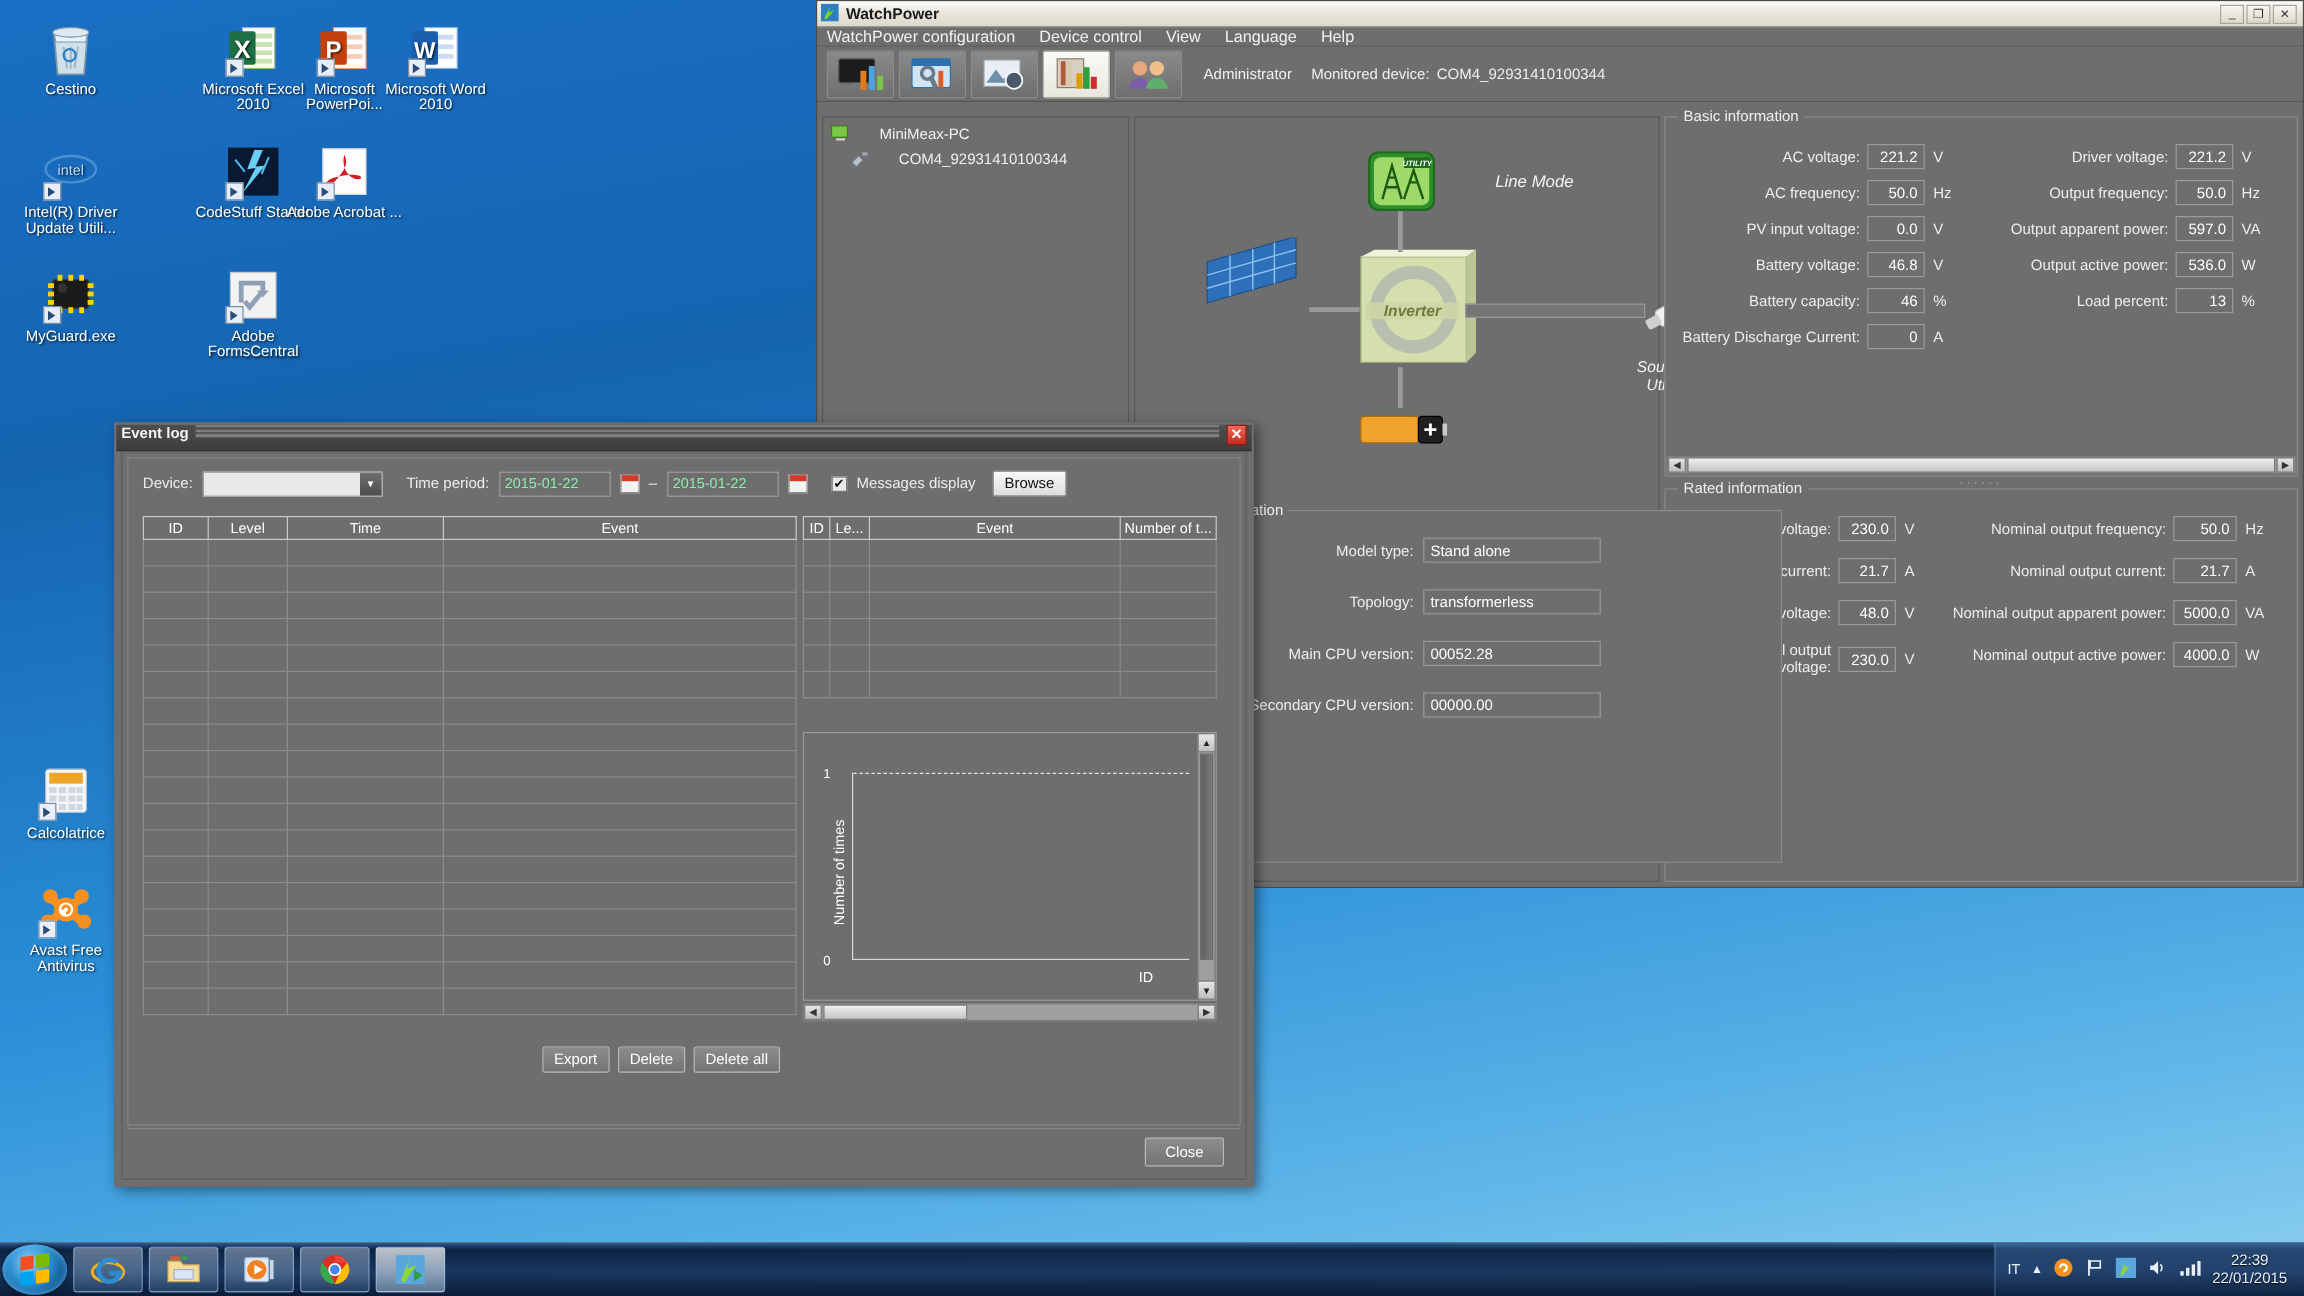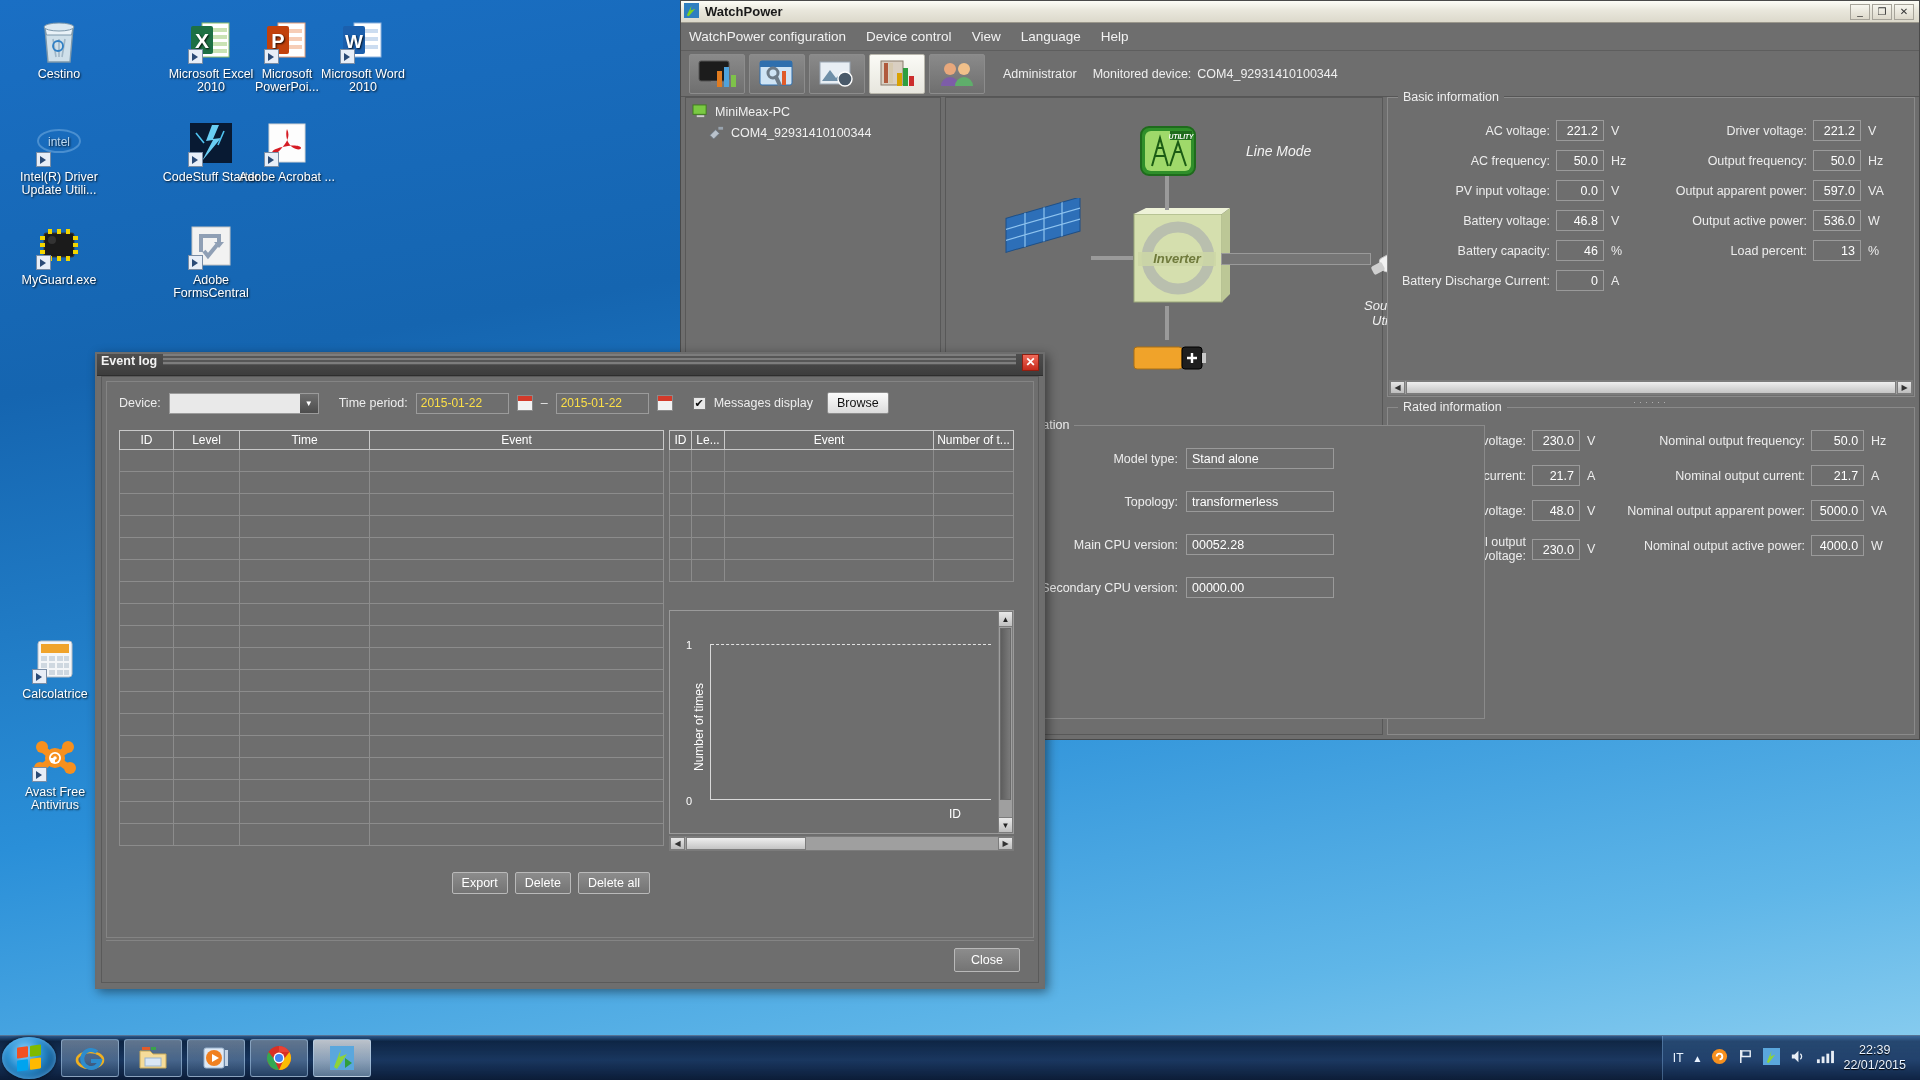--- a/index.html
+++ b/index.html
@@ -44,34 +44,34 @@
 
   
   #wp { position:absolute; left:680px; top:0px; width:1240px; height:740px;
         background:#6e6e6e; border:1px solid #4a4a4a; }
   #wp-title { height:22px; background:linear-gradient(180deg,#fdfdf7,#e9e7dc 45%,#dcd9cb);
         border-bottom:1px solid #9a978c; display:flex; align-items:center; padding:0 3px; }
   #wp-title .t { font-size:13px; font-weight:bold; color:#1a1a1a; margin-left:6px; }
   .titlebtns { margin-left:auto; display:flex; gap:2px; padding-right:2px; }
   .tb { width:20px;height:16px; border:1px solid #a7a49a; background:linear-gradient(180deg,#f7f6ef,#ddd9cb);
         font-size:10px; color:#333; display:flex;align-items:center;justify-content:center; }
-  #wp-menu { height:28px; background:#6e6e6e; display:flex; align-items:center; padding-left:8px;
+  #wp-menu { height:16px; background:#6e6e6e; display:flex; align-items:center; padding-left:8px;
         gap:20px; color:#f2f2f2; font-size:13.5px; border-bottom:1px solid #5e5e5e; }
   #wp-menu span { cursor:default; }
   #wp-toolbar { height:46px; background:#6e6e6e; display:flex; align-items:center; padding-left:8px;
         border-bottom:1px solid #565656; }
   .tool { width:56px;height:40px; margin-right:4px; border:1px solid #8c8c8c;
         background:linear-gradient(180deg,#8a8a8a,#6f6f6f); display:flex;align-items:center;justify-content:center;
         border-radius:2px; position:relative; }
   .tool.sel { background:linear-gradient(180deg,#fbfbf6,#e7e6de); border-color:#b9b7ad; }
   #wp-user { color:#efefef; font-size:12.5px; margin-left:14px; }
   #wp-body { position:absolute; left:0; top:92px; right:0; bottom:0; display:flex; }
   #wp-tree { width:256px; background:#6e6e6e; border:1px solid #585858; margin:4px; padding:6px 6px 0 6px;
              color:#f0f0f0; font-size:12.5px; }
-  .tnode { display:flex; align-items:center; gap:6px; margin-bottom:6px; }
+  .tnode { display:flex; align-items:center; gap:24px; margin-bottom:6px; }
   .tchild { margin-left:16px; }
   #wp-center { flex:1; border:1px solid #585858; margin:4px 0 4px 0; background:#6e6e6e; position:relative;font-style:italic; }
   #wp-right { width:528px; margin:4px; display:flex; flex-direction:column; }
 
   .group { border:1px solid #8a8a8a; position:relative; background:#6e6e6e; }
   .group > .gtitle { position:absolute; top:-8px; left:10px; background:#6e6e6e; padding:0 5px;
         color:#efefef; font-size:12.5px; }
   .row { display:flex; align-items:center; margin-bottom:9px; }
   .lbl { color:#ededed; font-size:12.5px; text-align:right; }
   .fld { background:#6e6e6e; border:1px solid #9a9a9a; color:#fff; font-size:12.5px;
@@ -93,21 +93,21 @@
      background:repeating-linear-gradient(180deg,#7d7d7d 0 2px,#565656 2px 4px); }
   #dlg-close { width:17px;height:17px; background:linear-gradient(180deg,#f06a5a,#c62b1c);
      border:1px solid #8e1f12; color:#fff; font-size:12px; font-weight:bold; line-height:15px; text-align:center; }
   #dlg-body { position:absolute; top:22px; left:4px; right:4px; bottom:4px; background:#6e6e6e;
      border:1px solid #5a5a5a; }
   .dlg-inner { position:absolute; left:4px; right:4px; top:4px; bottom:44px; border:1px solid #848484; }
   .ctlrow { display:flex; align-items:center; padding:10px 12px 8px 12px; gap:8px; color:#ededed; font-size:12.5px; }
   .combo { width:150px;height:21px; background:#e9e9e9; border:1px solid #9b9b9b; display:flex; }
   .combo .arrow { margin-left:auto; width:18px; background:linear-gradient(180deg,#6f6f6f,#4d4d4d);
       display:flex;align-items:center;justify-content:center; color:#fff; font-size:8px; }
-  .dateinput { width:93px;height:21px; background:#6e6e6e; border:1px solid #9b9b9b; color:#fde047;
+  .dateinput { width:93px;height:21px; background:#6e6e6e; border:1px solid #9b9b9b; color:#86efac;
       font-size:12px; padding:2px 4px; }
   .calicon { width:16px;height:16px; background:#f2f2f2; border:1px solid #8a8a8a; position:relative; }
   .calicon:before { content:""; position:absolute; left:0; top:0; right:0; height:5px; background:#d33a2a; }
   .chk { width:13px;height:13px; background:#e9e9e9; border:1px solid #777;
       display:flex;align-items:center;justify-content:center; font-size:11px; color:#111; }
   .btn { background:linear-gradient(180deg,#8f8f8f,#737373); border:1px solid #b9b9b9;
       color:#fff; font-size:12.5px; padding:3px 9px; border-radius:2px; }
 
   table.grid { border-collapse:collapse; width:100%; table-layout:fixed; }
   table.grid th { background:#6e6e6e; border:1px solid #c9c9c9; color:#fff; font-weight:normal;

